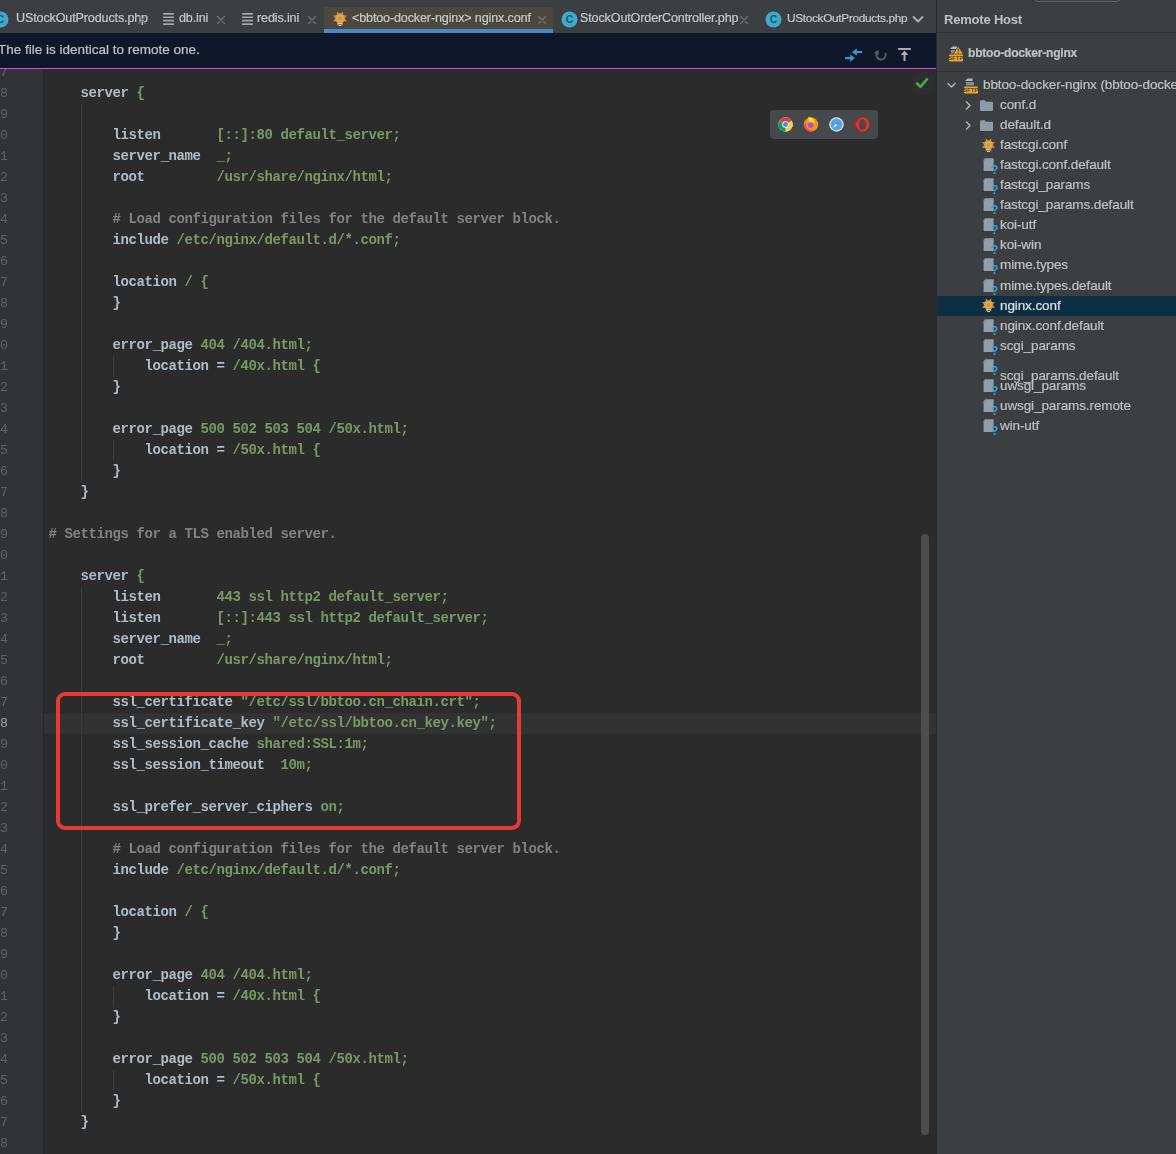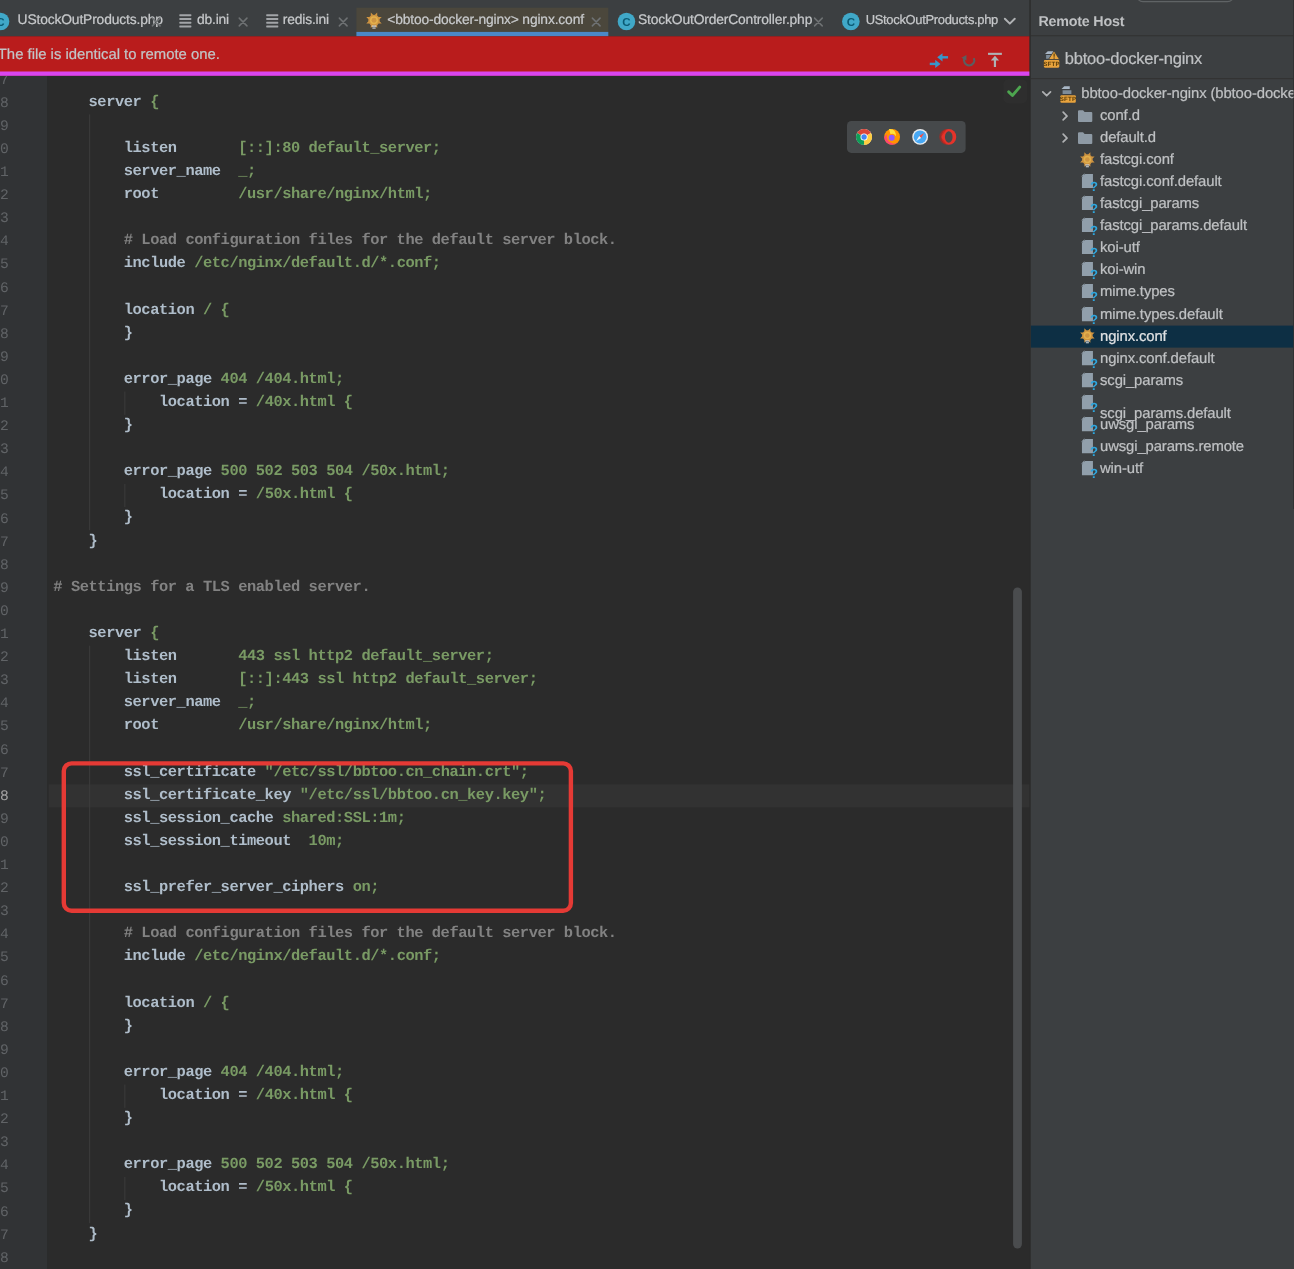--- a/index.html
+++ b/index.html
@@ -2,41 +2,41 @@
 <html><head><meta charset="utf-8"><style>
 * { margin:0; padding:0; box-sizing:border-box; }
 html,body { width:1176px; height:1154px; overflow:hidden; background:#2B2B2B; }
 .abs { position:absolute; }
 #root { position:relative; width:1176px; height:1154px; font-family:"Liberation Sans", sans-serif; }
 #tabbar { position:absolute; left:0; top:0; width:936px; height:33px; background:#3C3F41; }
 .tabtxt { position:absolute; top:3px; height:29px; line-height:30px; font-size:12.6px; letter-spacing:-0.15px; color:#C7C9CB; white-space:nowrap; -webkit-text-stroke:0.2px; }
 .actxt { color:#C8CACC; }
 .activetab { position:absolute; left:324px; top:7px; width:229px; height:22px; background:#4B473C; }
 .underline { position:absolute; left:324px; top:29px; width:229px; height:4px; background:#4A88C7; }
-#notif { position:absolute; left:0; top:33px; width:936px; height:36px; background:#b91c1c; border-bottom:4px solid #d946ef; }
+#notif { position:absolute; left:0; top:33px; width:936px; height:36px; background:#0f172a; border-bottom:1px solid #d946ef; }
 #notif .ntext { position:absolute; left:-2px; top:0; height:36px; line-height:34px; font-size:13.5px; color:#C2C4C6; white-space:pre; -webkit-text-stroke:0.2px; }
 #editor { position:absolute; left:0; top:69.0px; width:936px; height:1085.0px; background:#2B2B2B; overflow:hidden; }
 #gutter { position:absolute; left:0; top:0; width:44px; height:100%; background:#313335; border-right:1px solid #282828; box-sizing:content-box; width:43px; }
 .num { position:absolute; left:-32px; width:40px; height:21px; line-height:21px; text-align:right; font-family:"Liberation Mono", monospace; font-size:13.3px; color:#606366; }
 .num.cur { color:#A4A3A3; }
 .caret { position:absolute; left:44px; top:643.5px; width:892px; height:21px; background:#323232; }
 .cl { position:absolute; left:48.5px; height:21px; line-height:21px; font-family:"Liberation Mono", monospace; font-size:14px; letter-spacing:-0.4px; white-space:pre; font-weight:bold;text-align:right; }
 .cl .t { color:#AFBDCA; }
 .cl .k { color:#AFBDCA; }
 .cl .v { color:#799A64; }
 .cl .c { color:#828282; }
 .cl .p { color:#AFBDCA; }
 .guide { position:absolute; width:1px; background:#3B3B3B; }
 #redbox { position:absolute; left:56px; top:623.0px; width:465px; height:138px; border:4px solid #E53A35; border-radius:9px; }
 #thumb { position:absolute; left:921px; top:465.0px; width:8px; height:601px; background:#4A4C4E; border-radius:4px; }
 #panel { position:absolute; left:937px; top:0; width:239px; height:1154px; background:#3C3F41; overflow:hidden; }
 #pborder { position:absolute; left:936px; top:0; width:1px; height:1154px; background:#2B2B2B; }
 .phead { position:absolute; left:7px; top:3px; height:32px; line-height:33px; font-size:13px; letter-spacing:-0.2px; font-weight:bold; color:#BFC1C3; }
 .psep { position:absolute; left:0; width:100%; height:1px; background:#323232; }
-.ptxt { position:absolute; font-size:15px; letter-spacing:-0.2px; color:#BFC1C3; height:15px; line-height:15px; -webkit-text-stroke:0.2px; }
+.ptxt { position:absolute; font-size:12px; letter-spacing:-0.2px; color:#BFC1C3; height:15px; line-height:15px;font-weight:bold; -webkit-text-stroke:0.2px; }
 .ptree { position:absolute; font-size:13.5px; letter-spacing:-0.1px; color:#BFC1C3; height:20px; line-height:20px; white-space:nowrap; -webkit-text-stroke:0.2px; }
 .selt { color:#DFE1E3; }
 .sel { position:absolute; left:0; width:100%; height:20px; background:#0D2F44; }
 </style></head>
 <body>
 <div id="root">
 <div id="tabbar">
       <svg class="abs" style="left:-8px;top:11px" width="17" height="17" viewBox="0 0 17 17">
         <circle cx="8.5" cy="8.5" r="8" fill="#40A8C8"></circle>
         <text x="8.5" y="12.4" font-family="Liberation Sans" font-size="10.5" font-weight="bold" fill="#0B5A73" text-anchor="middle">C</text>

